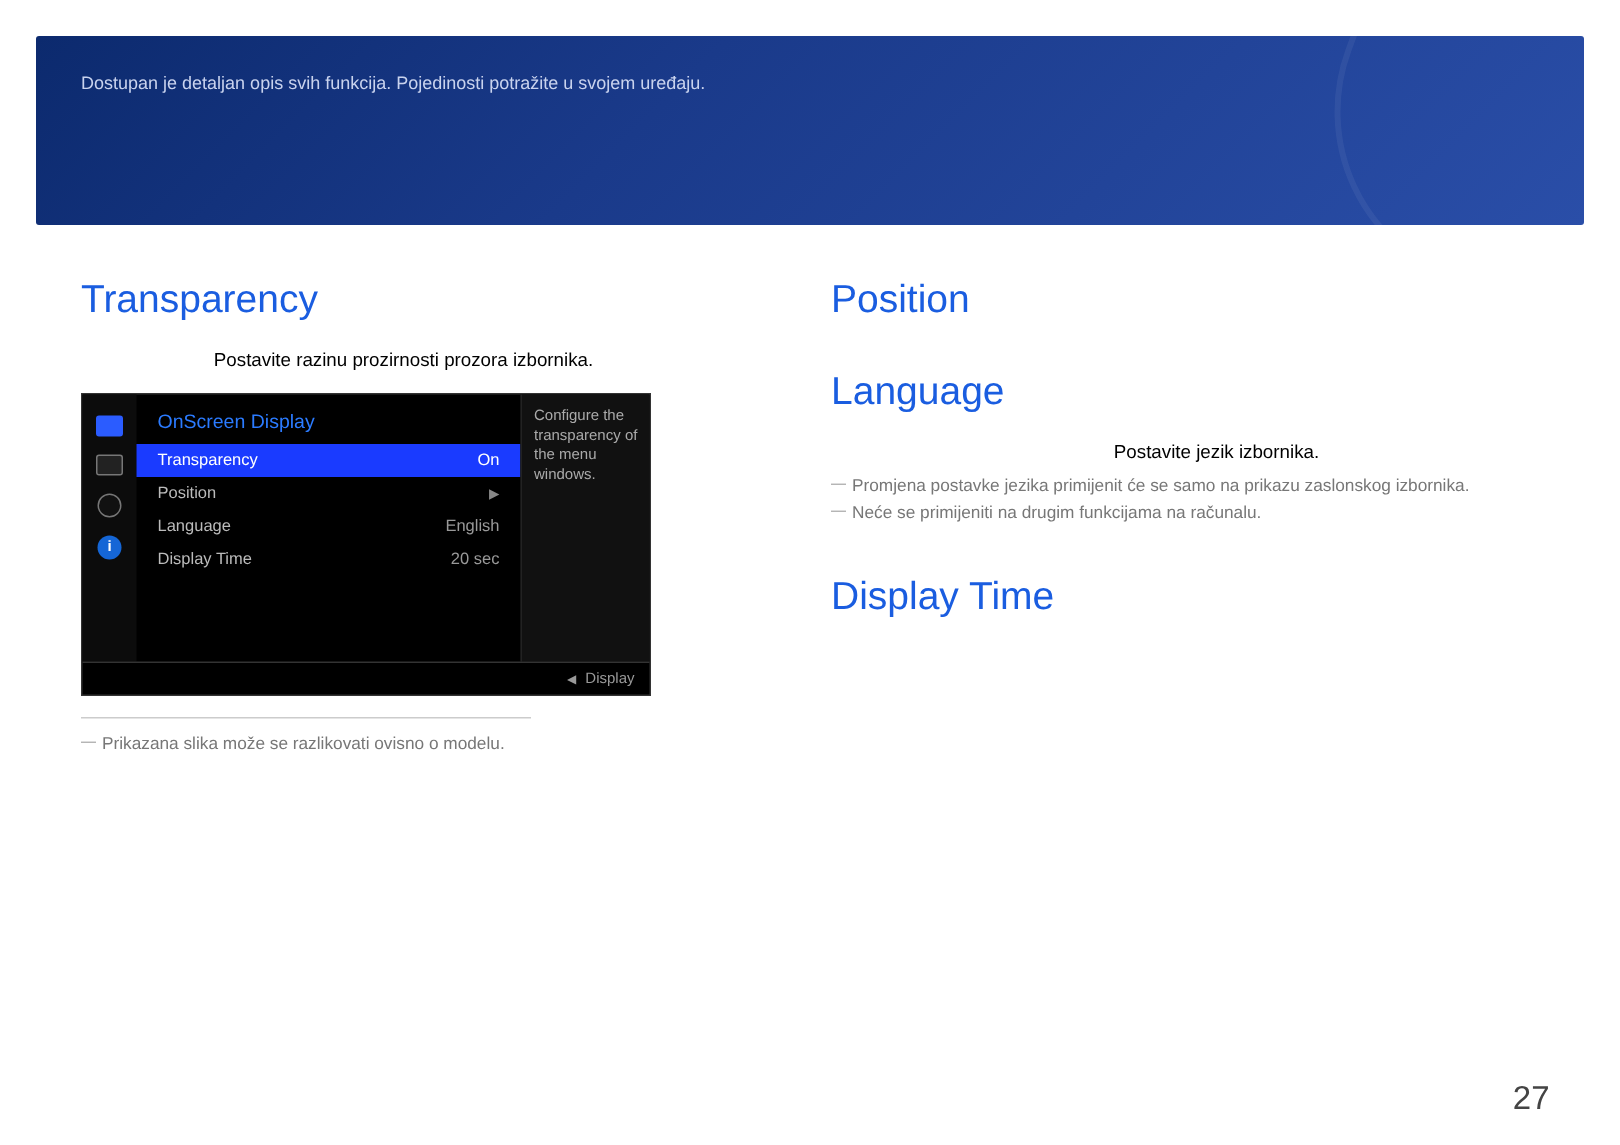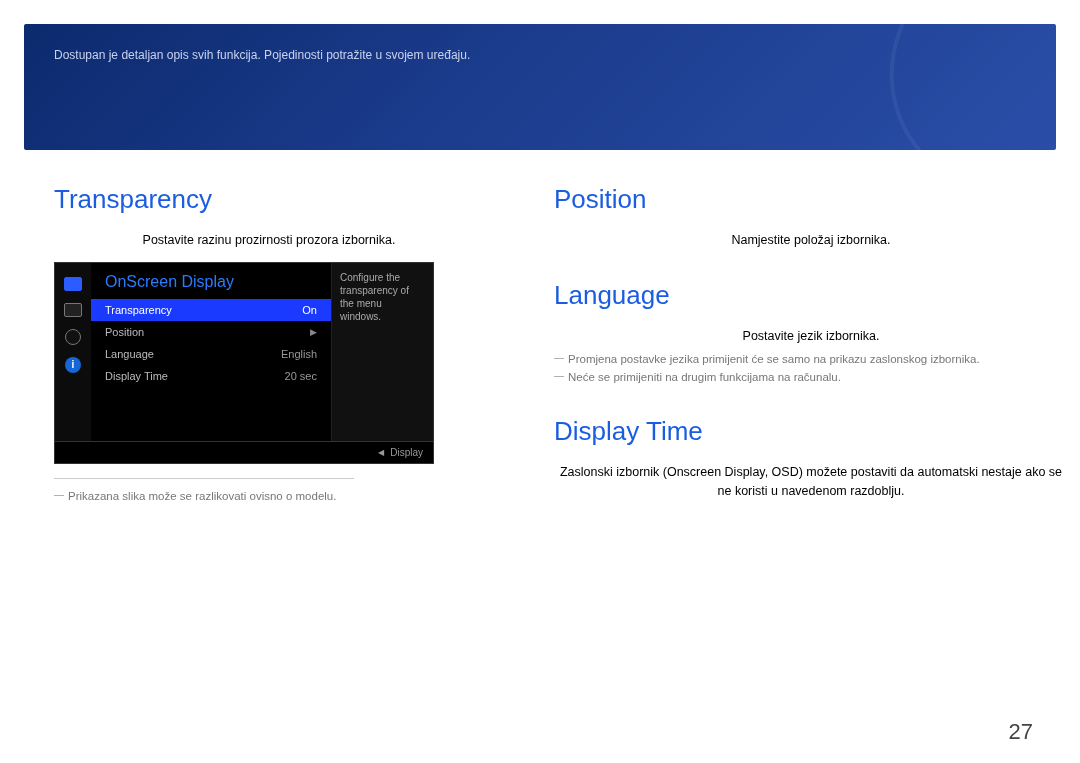--- a/index.html
+++ b/index.html
@@ -81,31 +81,31 @@
   .osd-icon.square { background:#222; }
   .osd-icon.gear {
     border-radius:50%; border:1.5px solid #777; position:relative; width:16px; height:16px; background:#111;
   }
   .osd-icon.info {
     border-radius:50%; background:#1566d6; border:none; width:16px;height:16px;
     display:flex;align-items:center;justify-content:center;color:#fff;font-weight:bold;font-size:10px;
   }
   .osd-main { flex:1; display:flex; }
   .osd-menu { flex:1; padding: 4px 0 0 0; }
-  .osd-menu-header { color:#2b7bff; padding: 6px 14px 8px 14px; font-size: 16px; }
+  .osd-menu-header { color:#2b7bff; padding: 6px 14px 8px 14px; font-size: 13px; }
   .osd-row {
     display:flex; justify-content:space-between; align-items:center;
     padding: 5px 14px; font-size: 11px; color:#bbb;
   }
   .osd-row.selected { background:#1a3bff; color:#fff; }
   .osd-row .val { color:#999;text-align:right; }
   .osd-row.selected .val { color:#fff; }
   .osd-row .chev { font-size: 9px; color:#888; }
   .osd-help {
-    width: 102px; background:#111; border-left:1px solid #222;
+    width: 86px; background:#111; border-left:1px solid #222;
     font-size: 10px; color:#aaa; padding:8px 8px; line-height:1.3;
   }
   .osd-footer {
     height: 22px; border-top: 1px solid #333;
     display:flex; justify-content:flex-end; align-items:center;
     padding: 0 10px; font-size: 10px; color:#999; gap:6px;
   }
   .osd-footer .tri { font-size:8px; }
 
   .divider {
@@ -168,26 +168,24 @@
         <span>Display</span>
       </div>
     </div>
 
     <hr class="divider">
     <div class="note-line">Prikazana slika može se razlikovati ovisno o modelu.</div>
   </div>
 
   <div class="col-right">
     <div class="section-title">Position</div>
-    <div class="body-text">Namjestite položaj izbornika.</div>
 
     <div class="section-title mt">Language</div>
     <div class="body-text" style="margin-bottom:4px">Postavite jezik izbornika.</div>
     <div class="note-line">Promjena postavke jezika primijenit će se samo na prikazu zaslonskog izbornika.</div>
     <div class="note-line">Neće se primijeniti na drugim funkcijama na računalu.</div>
 
     <div class="section-title mt">Display Time</div>
-    <div class="body-text">Zaslonski izbornik (Onscreen Display, OSD) možete postaviti da automatski nestaje ako se ne koristi u navedenom razdoblju.</div>
   </div>
 
 </div>
 
 <div class="page-number">27</div>
 
 </body></html>

